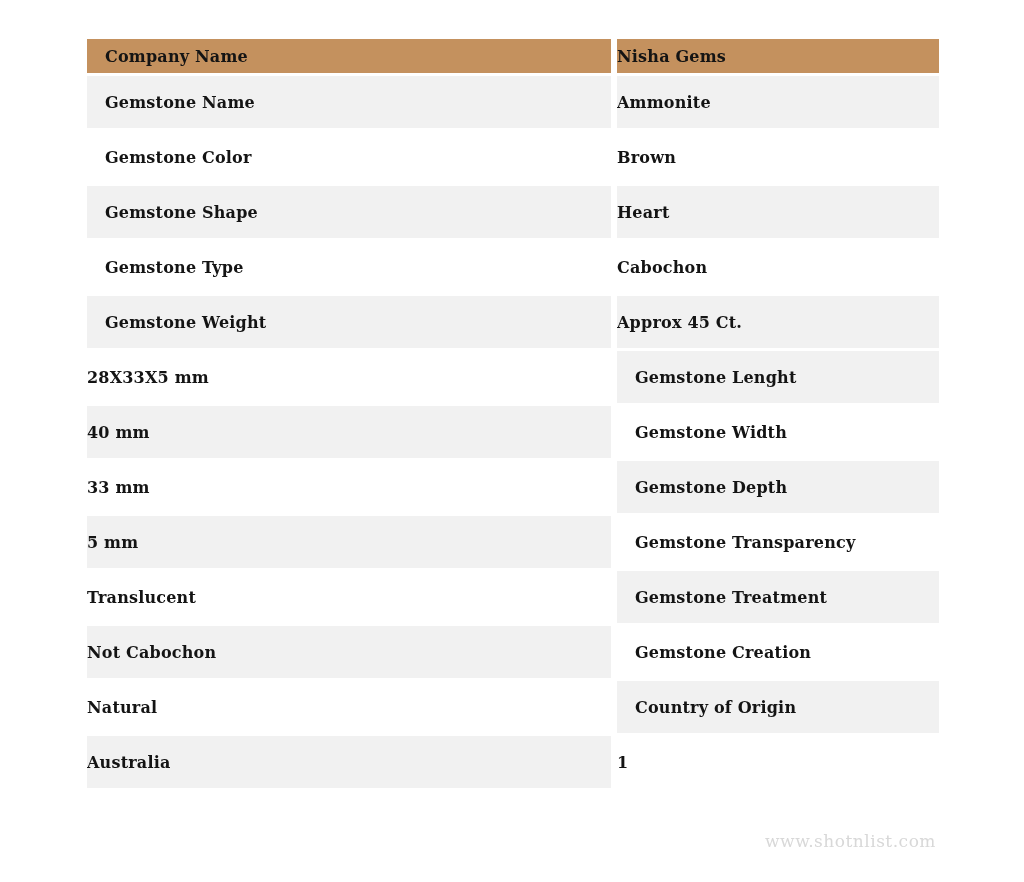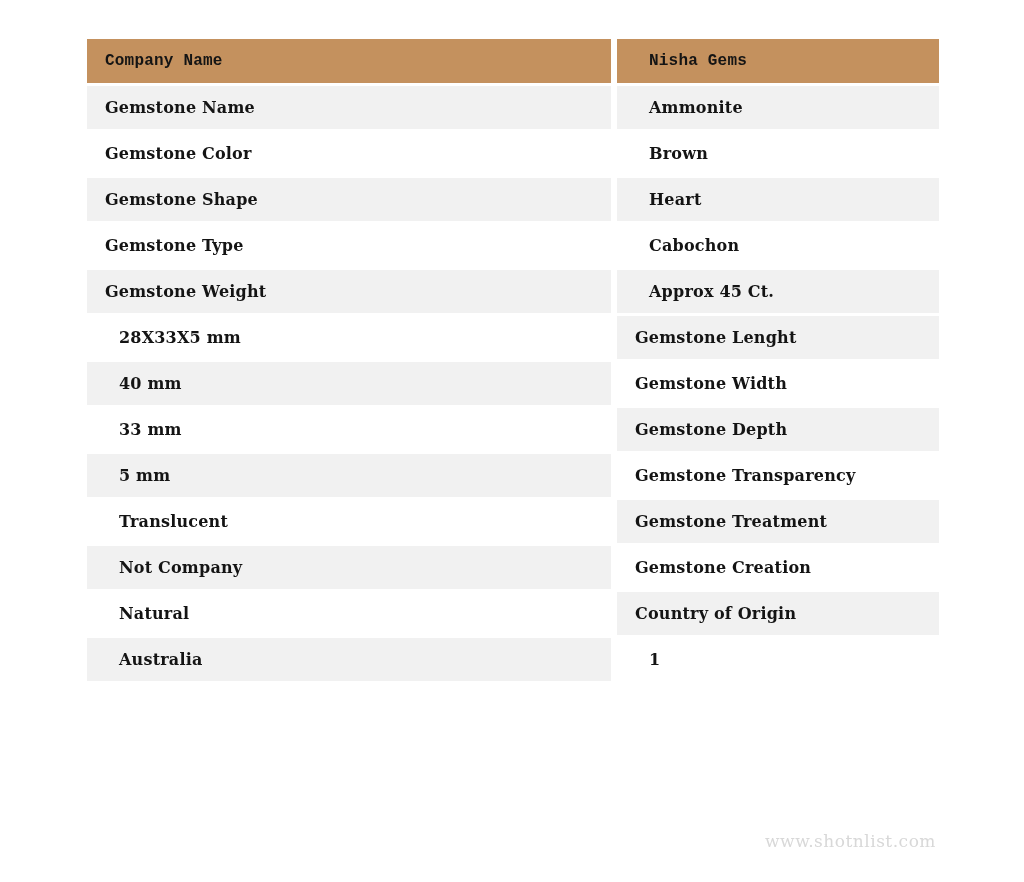--- a/index.html
+++ b/index.html
@@ -20,39 +20,38 @@
     top: 39px;
     width: 852px;
     display: grid;
     grid-template-columns: 524px 322px;
     column-gap: 6px;
     row-gap: 3px;
   }
   .cell {
     display: flex;
     align-items: center;
-    height: 43px;
+    height: 52px;
     background: var(--row-bg, #ffffff);
     font-weight: bold;
     font-size: 16px;
     color: var(--text-color, #141414);
     letter-spacing: 0.2px;
     white-space: nowrap;
     overflow: hidden;
   }
   .cell.header {
-    height: 44px;
+    height: 34px;
     background: var(--header-bg, #c4915e);
-    font-family: Liberation Mono, monospace;
   }
   .cell.alt {
     background: var(--row-alt-bg, #f1f1f1);
   }
   .label-cell { padding-left: 18px; }
-  .value-cell { padding-left: 32px; }
+  .value-cell { padding-left: 0; }
   .watermark {
     position: absolute;
     top: 831px;
     right: 88px;
     font-weight: normal;
     font-size: 17px;
     color: var(--watermark-color, #d8d8d8);
     letter-spacing: 0.5px;
   }
 </style>
@@ -86,21 +85,21 @@
   <div class="cell label-cell">Gemstone Width</div>
   <div class="cell value-cell">33 mm</div>
 
   <div class="cell label-cell alt">Gemstone Depth</div>
   <div class="cell value-cell alt">5 mm</div>
 
   <div class="cell label-cell">Gemstone Transparency</div>
   <div class="cell value-cell">Translucent</div>
 
   <div class="cell label-cell alt">Gemstone Treatment</div>
-  <div class="cell value-cell alt">Not Company</div>
+  <div class="cell value-cell alt">Not Cabochon</div>
 
   <div class="cell label-cell">Gemstone Creation</div>
   <div class="cell value-cell">Natural</div>
 
   <div class="cell label-cell alt">Country of Origin</div>
   <div class="cell value-cell alt">Australia</div>
 
   <div class="cell value-cell">1</div>
 </div>
 

